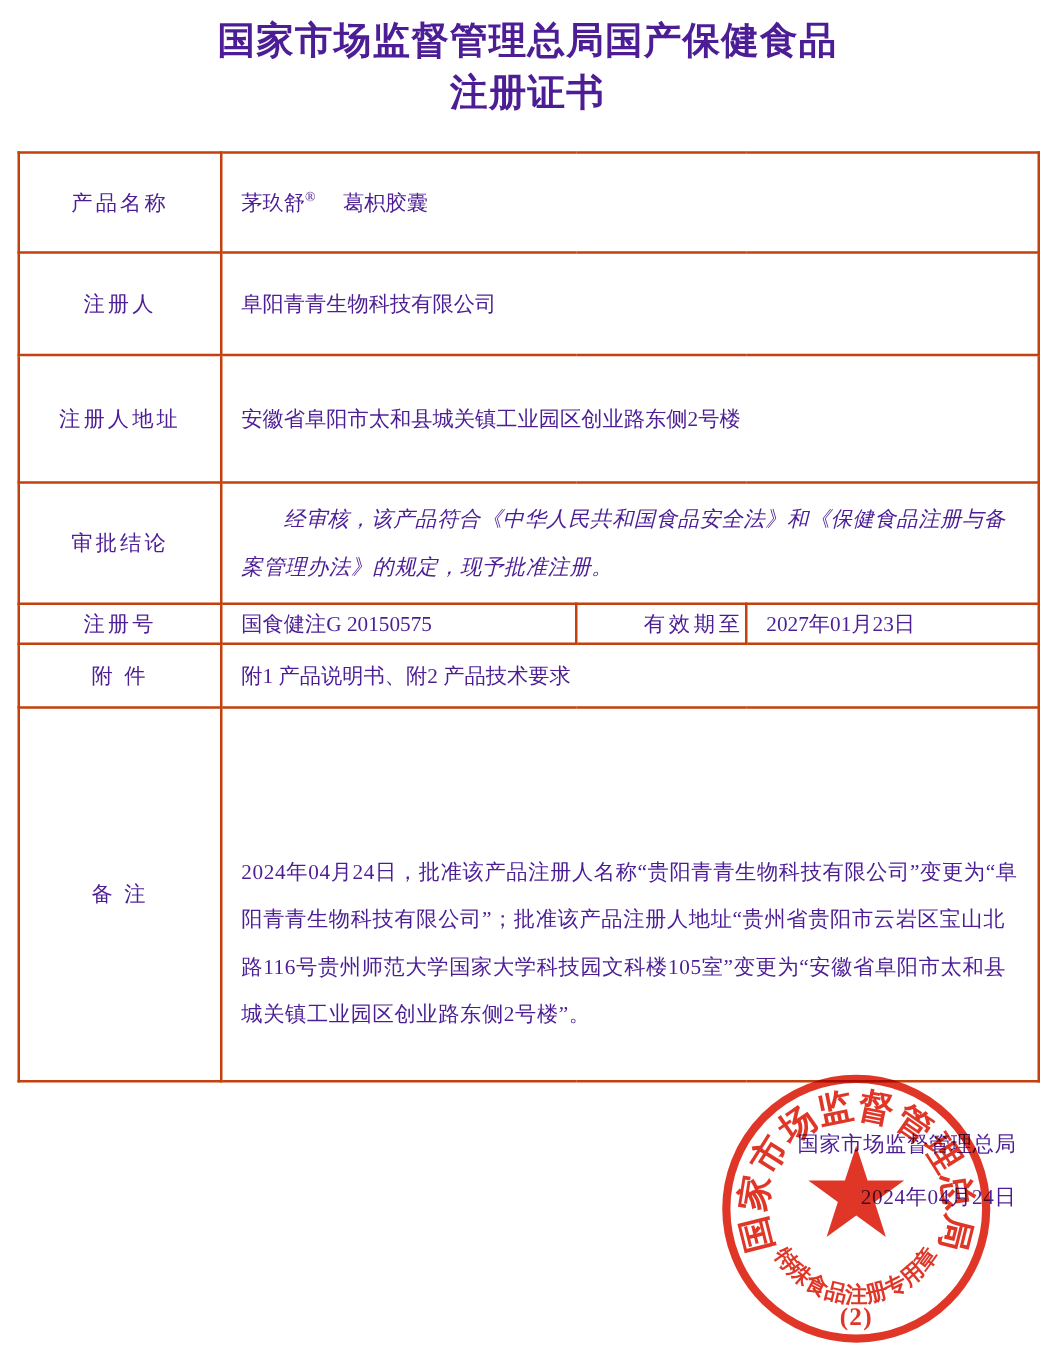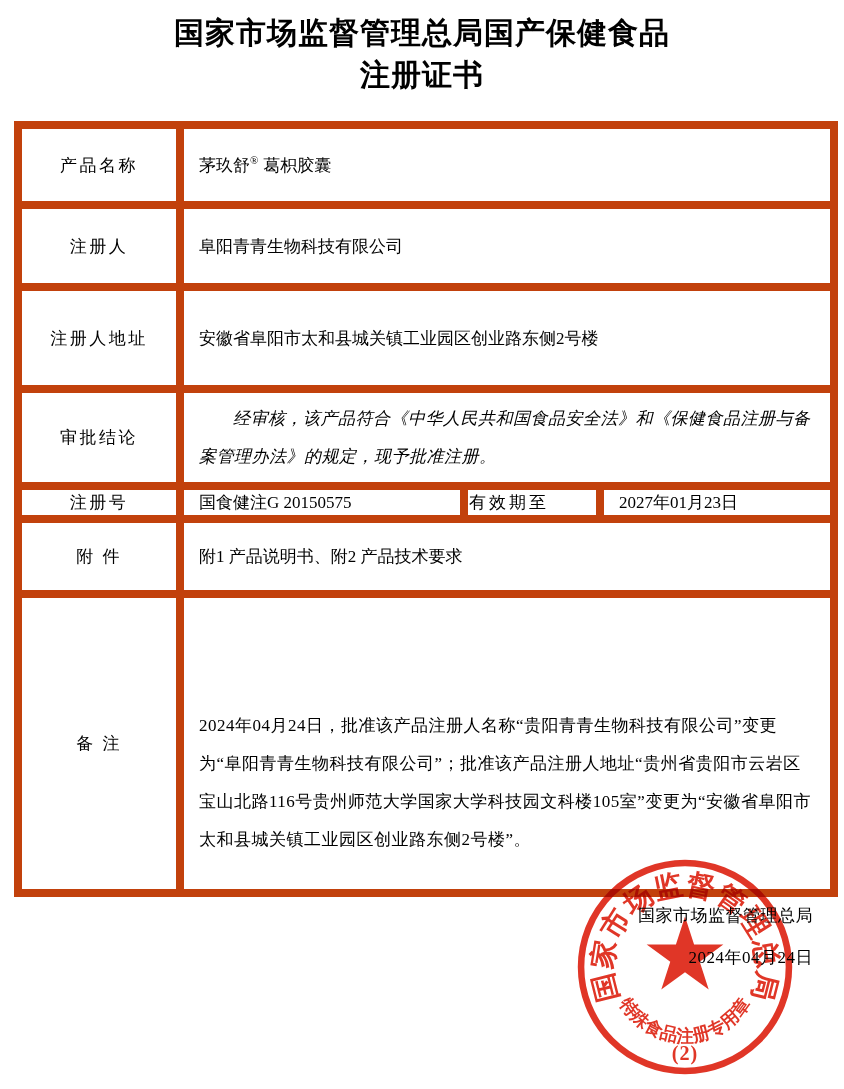--- a/index.html
+++ b/index.html
@@ -1,70 +1,70 @@
 <!DOCTYPE html>
 <html><head>
 <meta charset="utf-8">
 <style>
   html,body{margin:0;padding:0;background:#ffffff;}
   .page{
     position:relative;
     width:844px;height:1089px;
     background:#ffffff;
     font-family:"Liberation Serif","DejaVu Serif",serif;
-    color:#000000;
+    color:#4c1d95;
     overflow:hidden;
   }
   .doc-title{
     position:absolute;top:12px;left:0;width:100%;
     text-align:center;
     font-size:30px;line-height:42px;font-weight:600;
     letter-spacing:1px;
   }
   table.cert{
     position:absolute;left:14px;top:121px;
     width:816px;
     border-collapse:collapse;
     table-layout:fixed;
   }
   table.cert td{
-    border:8px solid #c2410c;
+    border:2px solid #c2410c;
     font-size:17px;
     vertical-align:middle;
   }
   td.lbl{
     text-align:center;
     letter-spacing:2.5px;
   }
   td.val{
     text-align:left;
     padding:0 14px 0 15px;
   }
   td.val-center{
-    text-align:left;
+    text-align:right;
     letter-spacing:3px;
   }
   .para{
     line-height:38px;
     letter-spacing:0.5px;
   }
   .indent2{text-indent:2em;font-style:italic;}
   .remarks-cell{padding-top:24px;vertical-align:top;margin-left:12px;}
   tr.r1{height:80px;}
   tr.r2{height:82px;}
   tr.r3{height:102px;}
   tr.r4{height:97px;}
   tr.r5{height:32px;margin-top:39px;}
-  tr.r6{height:75px;}
+  tr.r6{height:51px;}
   tr.r7{height:299px;}
   .reg-mark{
     font-size:11px;
     position:relative;top:-7px;
   }
-  .pn-rest{margin-left:5px;}
+  .pn-rest{margin-left:22px;}
   .footer-issuer{
     position:absolute;top:904px;right:31px;
     font-size:17px;letter-spacing:0.5px;
   }
   .footer-date{
     position:absolute;top:946px;right:31px;
     font-size:17px;letter-spacing:0.5px;
   }
   svg.seal{
     position:absolute;left:574px;top:856px;

